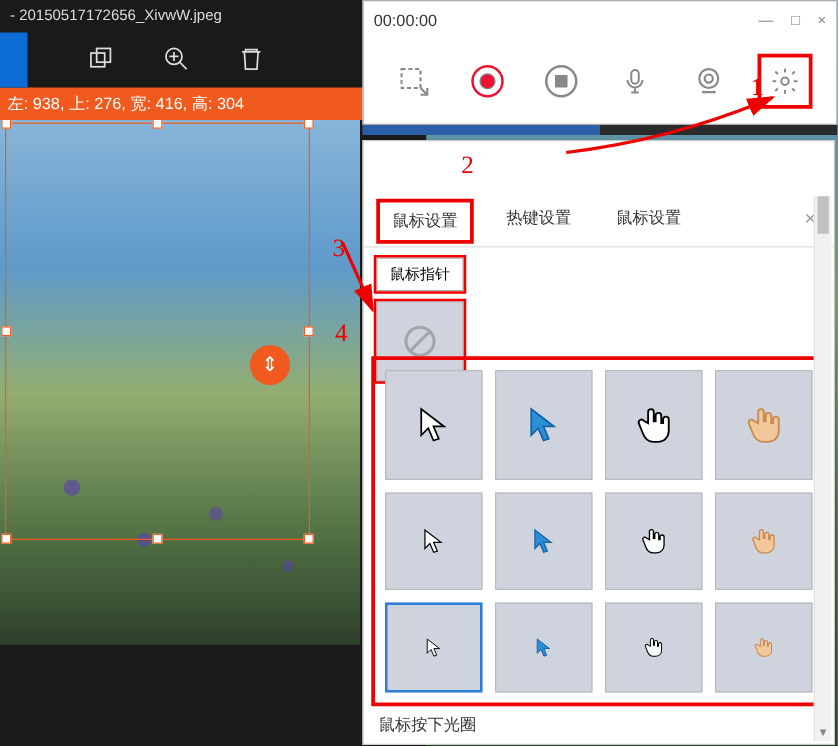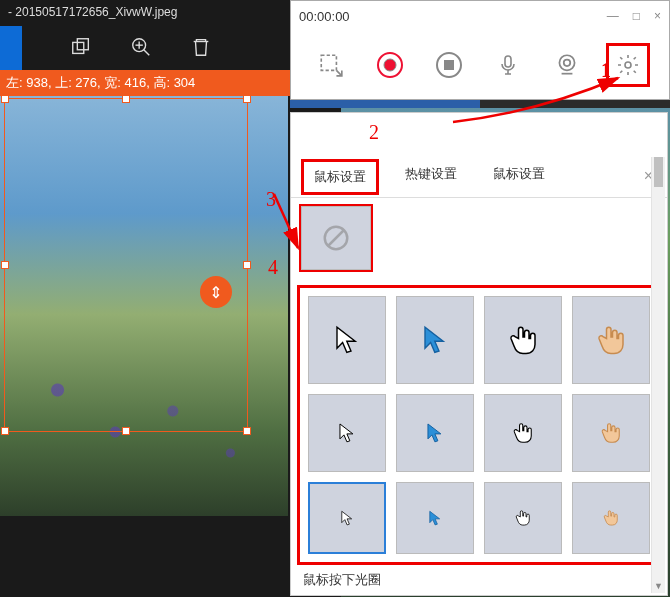--- a/index.html
+++ b/index.html
@@ -253,20 +253,23 @@
   <div class="settings">
     <div class="set-tabs">
       <div id="tabrow" style="display: flex; gap: 16px;">
           <span class="set-tab active">鼠标设置</span>
           <span class="set-tab">热键设置</span>
           <span class="set-tab">鼠标设置</span>
         </div>
       <span class="set-close">×</span>
     </div>
     <div class="set-hr"></div>
+    <div class="sub-tabs">
+      <span class="sub-tab">鼠标指针</span>
+    </div>
     <div class="none-slot">
       <svg width="30" height="30" viewBox="0 0 24 24" fill="none" stroke="#888" stroke-width="2">
           <circle cx="12" cy="12" r="9"></circle>
           <line x1="6" y1="18" x2="18" y2="6"></line>
         </svg>
     </div>
     <div class="cursor-grid-wrap">
       <div class="cursor-grid" id="cursorGrid">
           <div class="cursor-cell">
             <svg width="33.6" height="33.6" viewBox="0 0 24 24">

